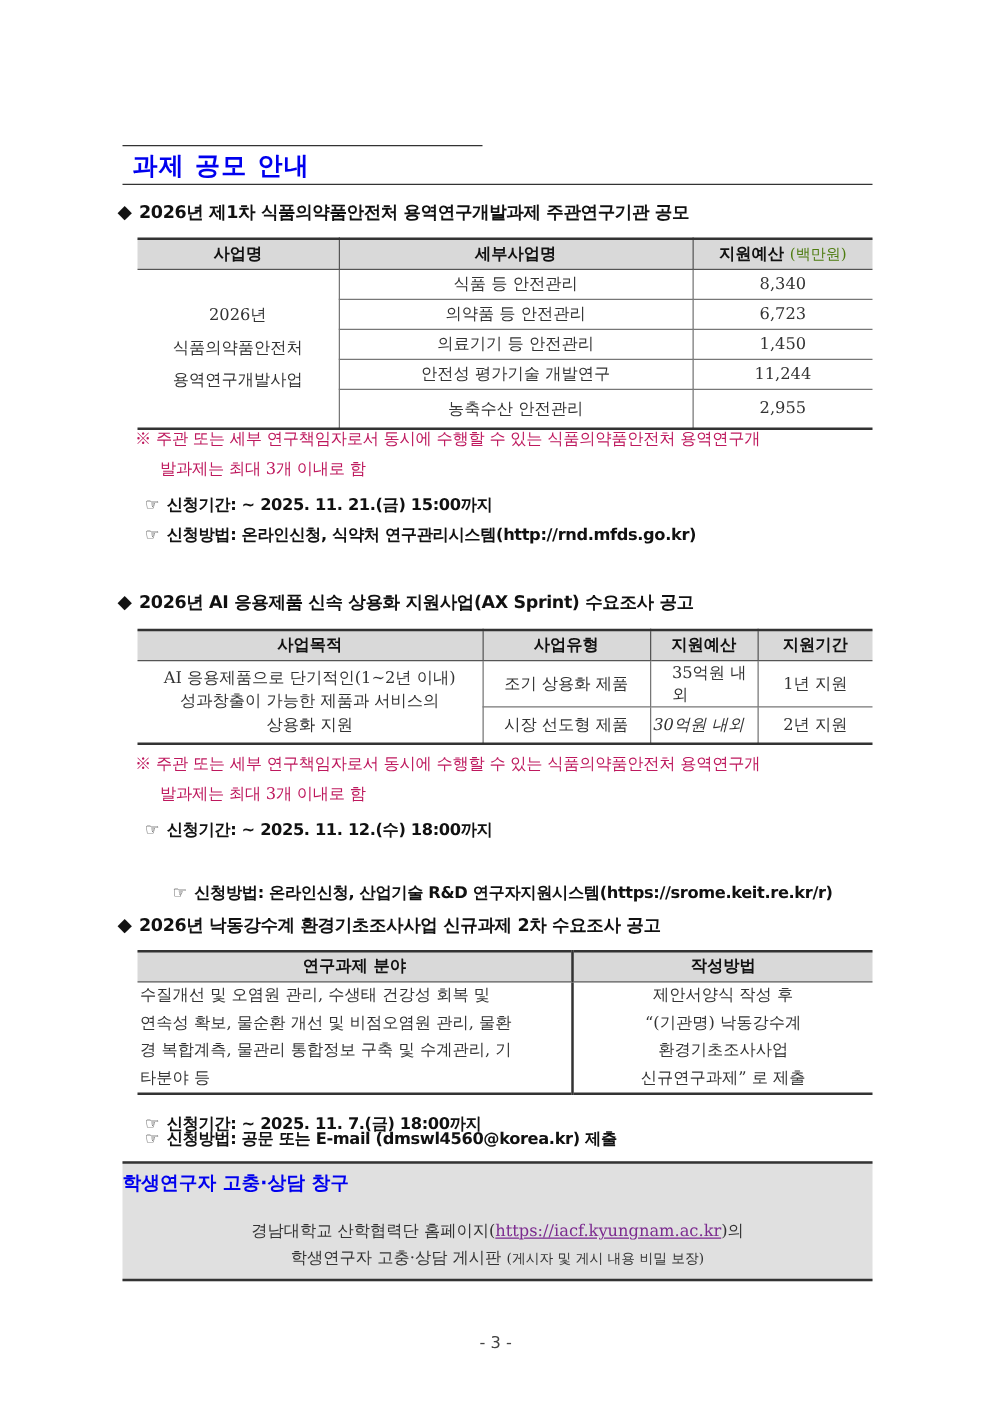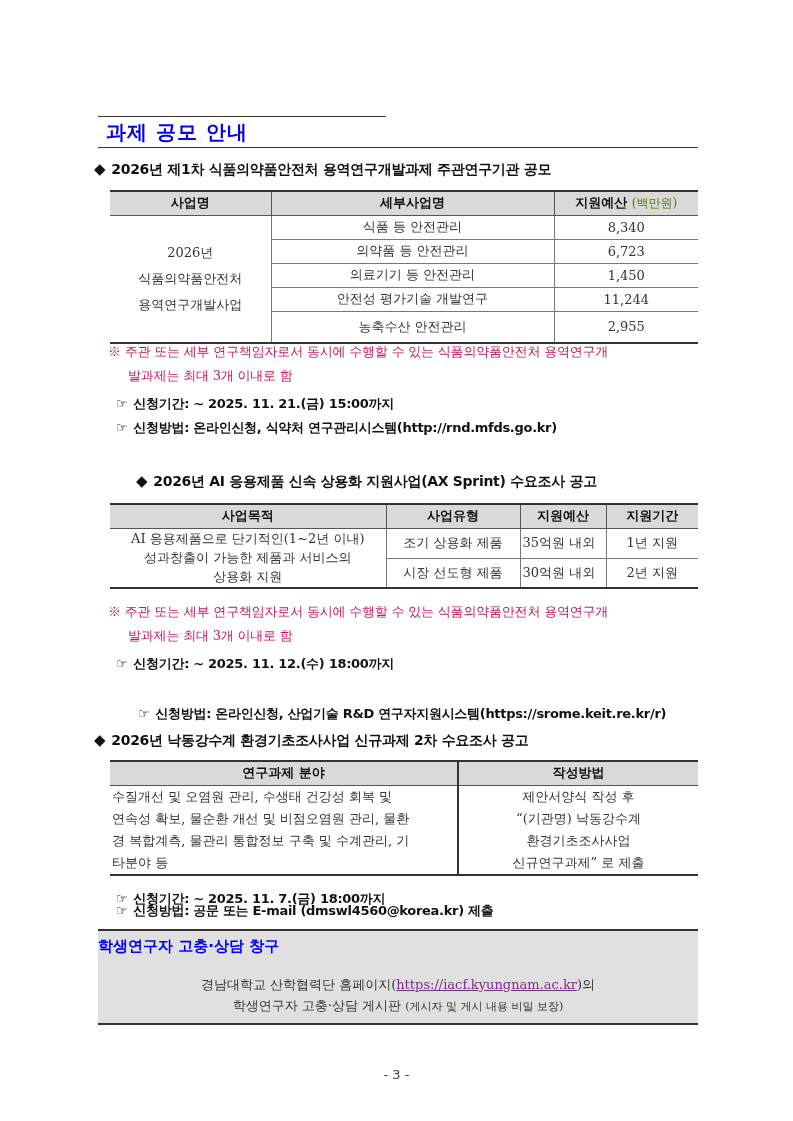--- a/index.html
+++ b/index.html
@@ -92,21 +92,21 @@
   <span>※</span> <span>주관 또는 세부 연구책임자로서 동시에 수행할 수 있는 식품의약품안전처 용역연구개</span>
   <span class="indent">발과제는 최대 3개 이내로 함</span>
 </div>
 <div class="abs bullet" style="top:395px;">
   <span class="hand">☞</span><span>신청기간: ~ 2025. 11. 21.(금) 15:00까지</span>
 </div>
 <div class="abs bullet" style="top:419px;">
   <span class="hand">☞</span><span>신청방법: 온라인신청, 식약처 연구관리시스템(http://rnd.mfds.go.kr)</span>
 </div>
 
-<div class="abs sec-head" style="top:472px;margin-left:42px;">
+<div class="abs sec-head" style="top:472px;">
   <span class="dia">◆</span><span>2026년 AI 응용제품 신속 상용화 지원사업(AX Sprint) 수요조사 공고</span>
 </div>
 
 <table class="t" style="left:110px; top:503px; width:588px;">
   <colgroup>
       <col style="width:276px">
       <col style="width:134px">
       <col style="width:86px">
       <col style="width:92px">
     </colgroup>
@@ -117,26 +117,26 @@
     <th>지원예산</th>
     <th>지원기간</th>
   </tr>
   <tr style="height:30px">
     <td rowspan="2" style="line-height:19px;">
       <div>AI 응용제품으로 단기적인(1~2년 이내)</div>
       <div>성과창출이 가능한 제품과 서비스의</div>
       <div>상용화 지원</div>
     </td>
     <td>조기 상용화 제품</td>
-    <td style="text-align:left;padding-left:2px;">35억원 내외</td>
+    <td style="text-align:left;padding-left:17px;">35억원 내외</td>
     <td>1년 지원</td>
   </tr>
   <tr style="height:30px">
     <td>시장 선도형 제품</td>
-    <td style="text-align:left;padding-left:2px;">30억원 내외</td>
+    <td style="text-align:left;padding-left:2px;font-style:italic;">30억원 내외</td>
     <td>2년 지원</td>
   </tr>
 </tbody>
   </table>
 
 <div class="abs note" style="top:600px;">
   <span>※</span> <span>주관 또는 세부 연구책임자로서 동시에 수행할 수 있는 식품의약품안전처 용역연구개</span>
   <span class="indent">발과제는 최대 3개 이내로 함</span>
 </div>
 <div class="abs bullet" style="top:655px;">

